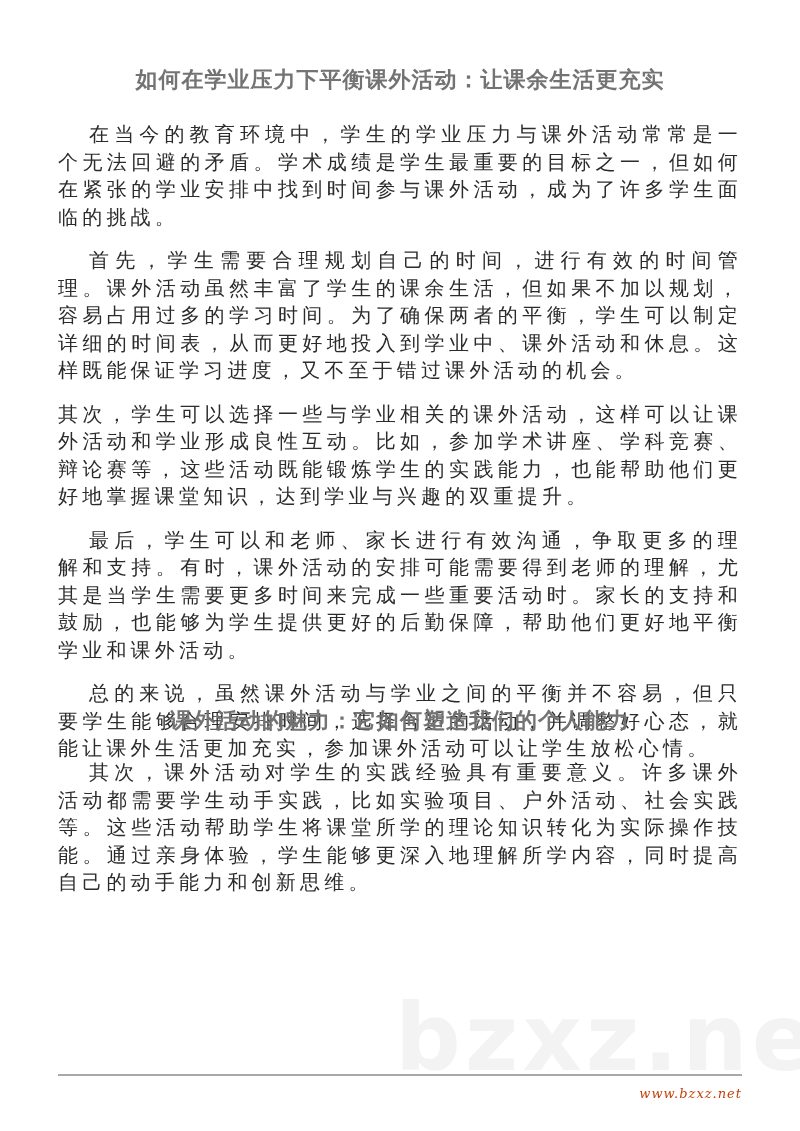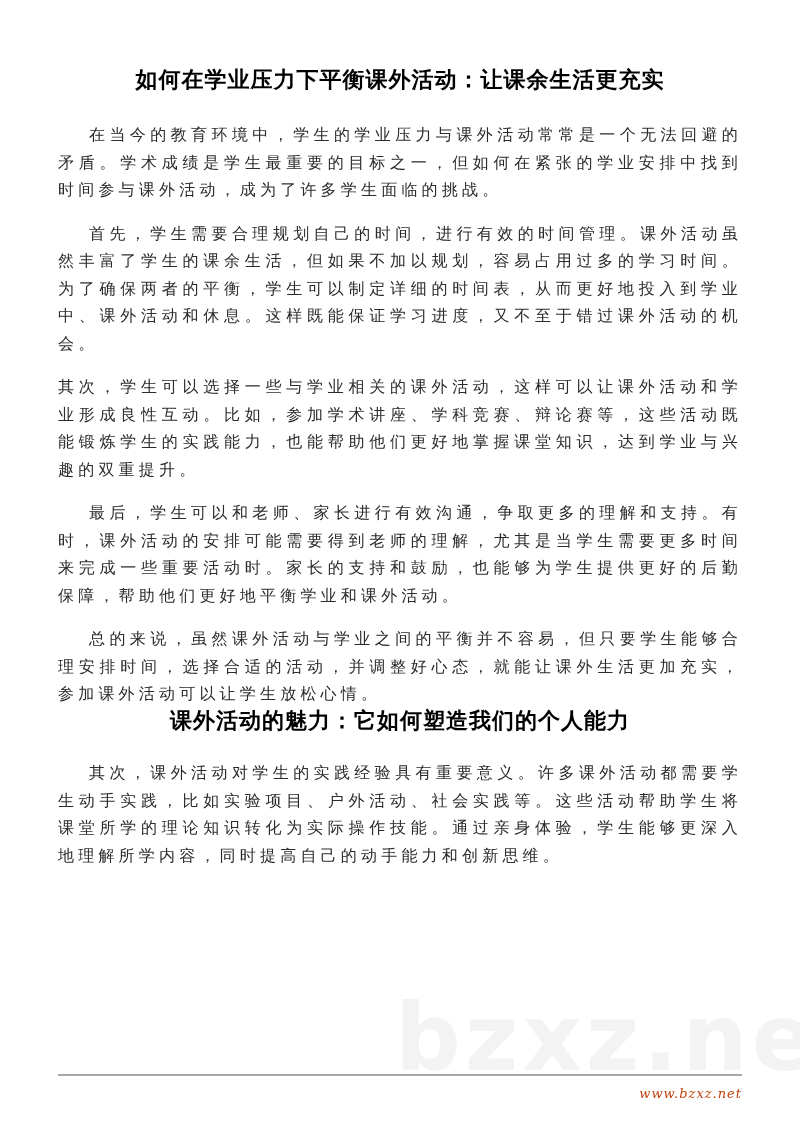--- a/index.html
+++ b/index.html
@@ -21,26 +21,26 @@
       top: 0;
       width: 684px;
     }
     .article-title {
       margin: 0;
       text-align: center;
       font-family: "DejaVu Sans", "Liberation Sans", sans-serif;
       font-weight: bold;
       font-size: 22px;
       letter-spacing: 1px;
-      color: #000000;
+      color: #737373;
       line-height: 30px;
     }
     .para {
       margin: 16px 0 11px 0;
-      font-size: 16px;
+      font-size: 20px;
       line-height: 27.5px;
       letter-spacing: 4.2px;
       text-align: justify;
       word-break: break-all;
       color: #2b2b2b;
     }
     .para.indent { text-indent: 31px; }
     #article-1 { position: absolute; top: 65px; left: 0; width: 684px; }
     #article-1 .article-title { margin-bottom: 26px; }
     #article-2 { position: absolute; top: 706px; left: 0; width: 684px; }

